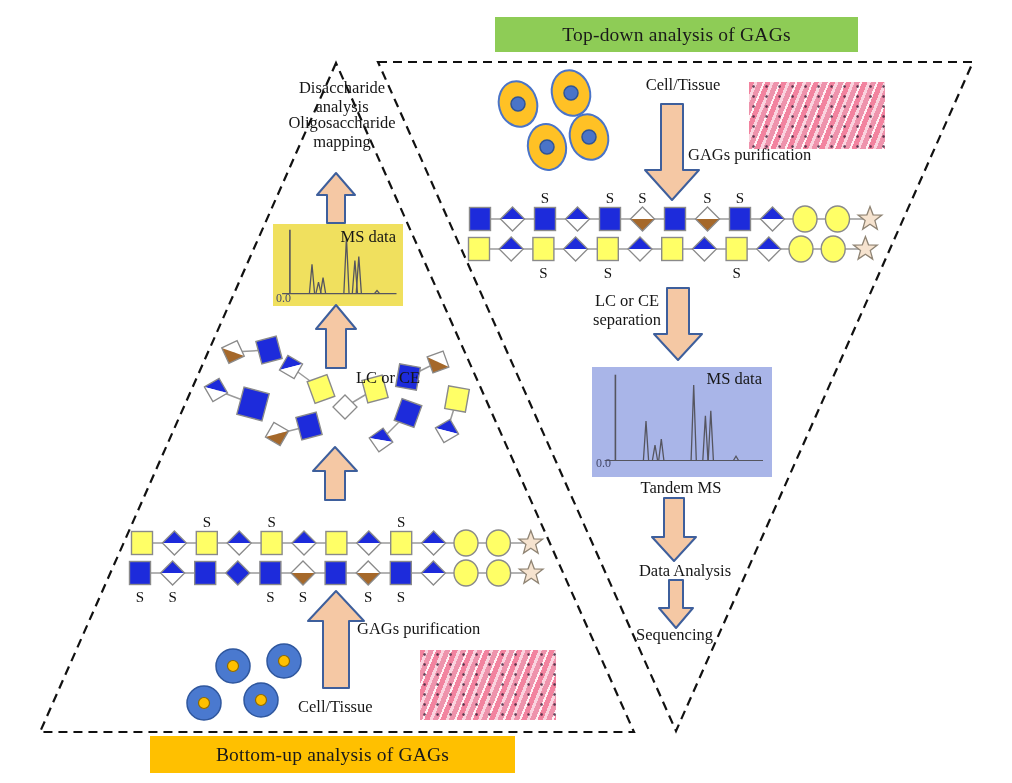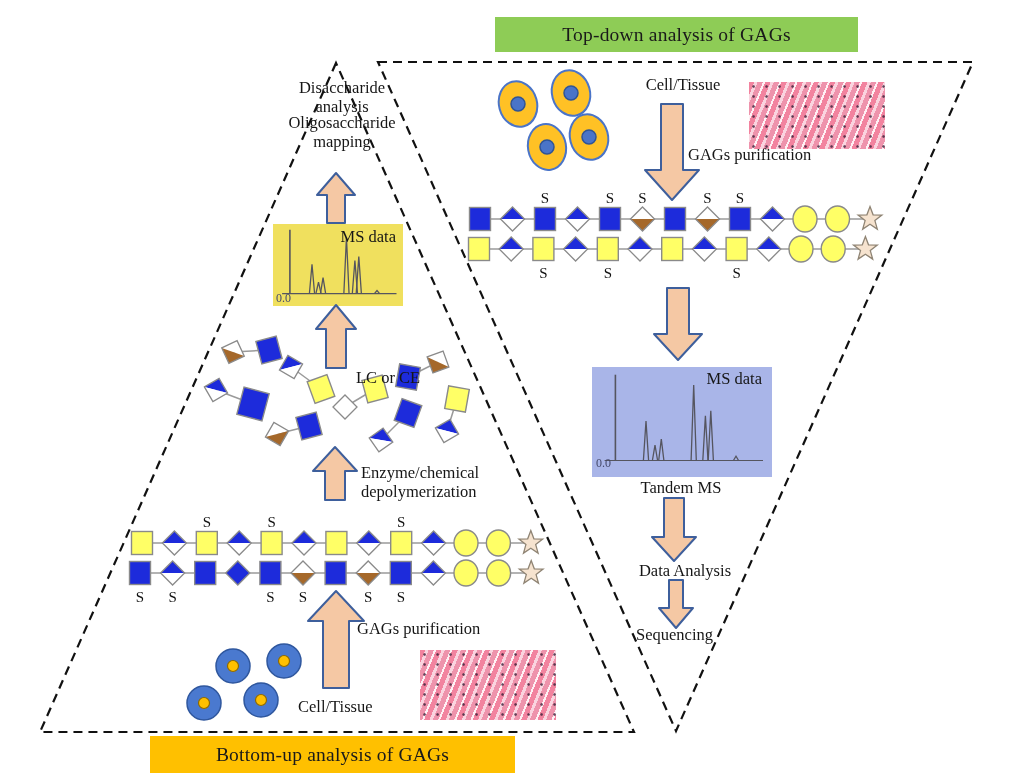--- a/index.html
+++ b/index.html
@@ -346,27 +346,27 @@
     </svg>
 
   <div class="banner orange">Bottom-up analysis of GAGs</div>
   <div class="banner green">Top-down analysis of GAGs</div>
 
   <div class="tissue top"></div>
   <div class="tissue bot"></div>
 
   <div class="lbl ctr" style="left:618px;top:75px;width:130px;">Cell/Tissue</div>
   <div class="lbl" style="left:688px;top:145px;width:160px;">GAGs purification</div>
+  <div class="lbl ctr" style="left:584px;top:291px;width:86px;">LC or CE separation</div>
   <div class="lbl rgt" style="left:662px;top:369px;width:100px;">MS data</div>
   <div class="tiny" style="left:596px;top:456px;">0.0</div>
   <div class="lbl ctr" style="left:616px;top:478px;width:130px;">Tandem MS</div>
   <div class="lbl ctr" style="left:625px;top:561px;width:120px;">Data Analysis</div>
   <div class="lbl ctr" style="left:612px;top:625px;width:125px;">Sequencing</div>
 
   <div class="lbl ctr" style="left:284px;top:78px;width:116px;">Disaccharide analysis</div>
   <div class="lbl ctr" style="left:280px;top:113px;width:124px;">Oligosaccharide mapping</div>
   <div class="lbl rgt" style="left:296px;top:227px;width:100px;">MS data</div>
   <div class="tiny" style="left:276px;top:291px;">0.0</div>
   <div class="lbl" style="left:356px;top:324px;width:90px;margin-top:44px;">LC or CE</div>
-  <div class="lbl" style="left:361px;top:463px;width:140px;">Enzyme/chemical depolymerization</div>
   <div class="lbl" style="left:357px;top:619px;width:160px;">GAGs purification</div>
   <div class="lbl" style="left:298px;top:697px;width:110px;">Cell/Tissue</div>
 </div>
 
 </body></html>

